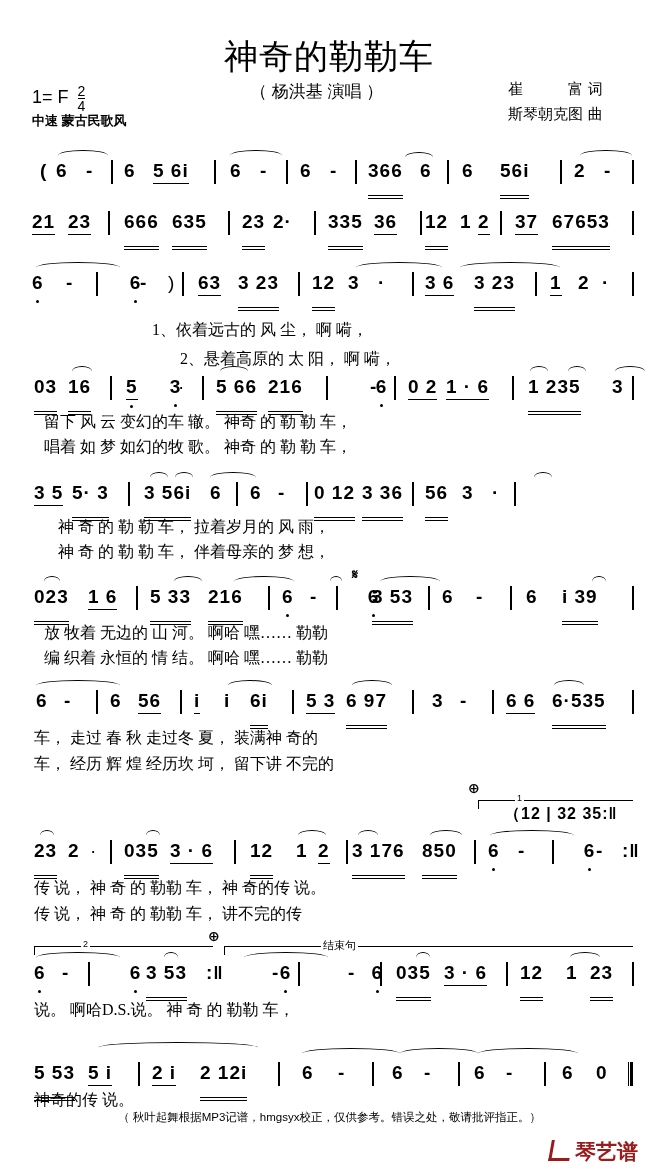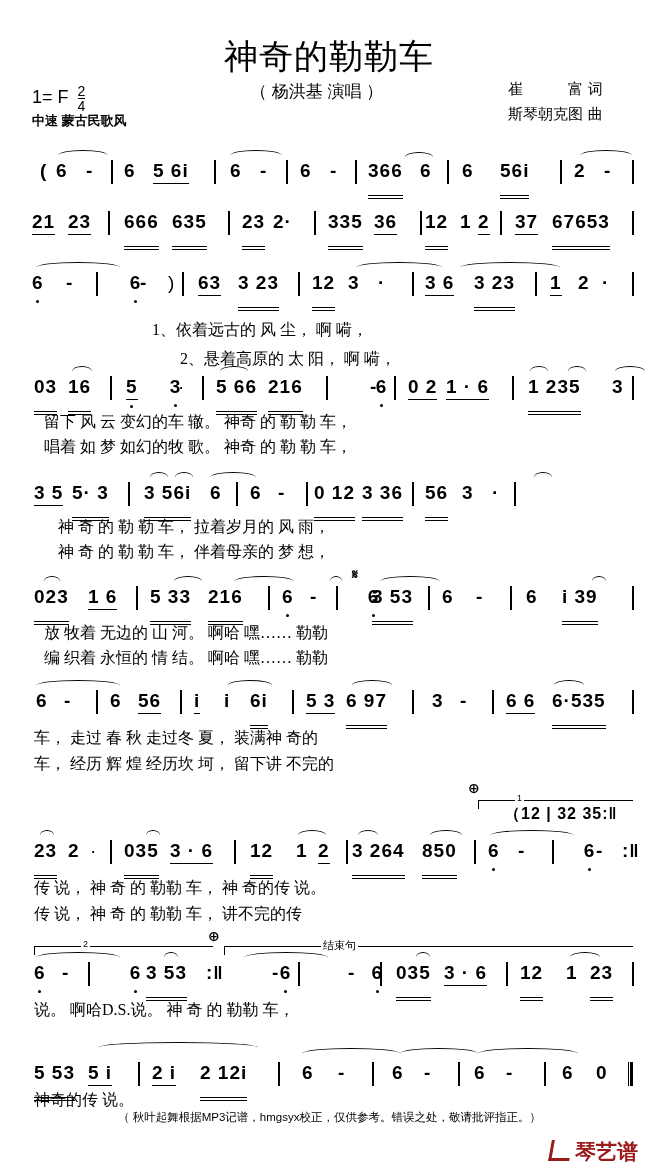--- a/index.html
+++ b/index.html
@@ -255,21 +255,21 @@
   <span class="tok" style="left:68px">2</span>
   <span class="tok" style="left:90px;font-weight:normal">·</span>
   <div class="bar" style="left:110px;top:0"></div>
   <span class="tok u2" style="left:124px">035</span>
   <span class="tok u1" style="left:170px">3 · 6</span>
   <div class="bar" style="left:234px;top:0"></div>
   <span class="tok u2" style="left:250px">12</span>
   <span class="tok" style="left:296px">1</span>
   <span class="tok u1" style="left:318px">2</span>
   <div class="bar" style="left:346px;top:0"></div>
-  <span class="tok u2" style="left:352px">3 264</span>
+  <span class="tok u2" style="left:352px">3 176</span>
   <span class="tok u2" style="left:422px">850</span>
   <div class="bar" style="left:474px;top:0"></div>
   <span class="tok rel dot-b" style="left:488px">6</span>
   <span class="tok" style="left:518px">-</span>
   <div class="bar" style="left:552px;top:0"></div>
   <span class="tok rel dot-b" style="left:566px">6</span>
   <span class="tok" style="left:596px">-</span>
   <span class="tok" style="left:622px">:‖</span>
 </div>
 <div class="abs lyr" style="left:34px;top:878px;">传  说，    神    奇   的    勒勒 车，   神  奇的传      说。</div>

